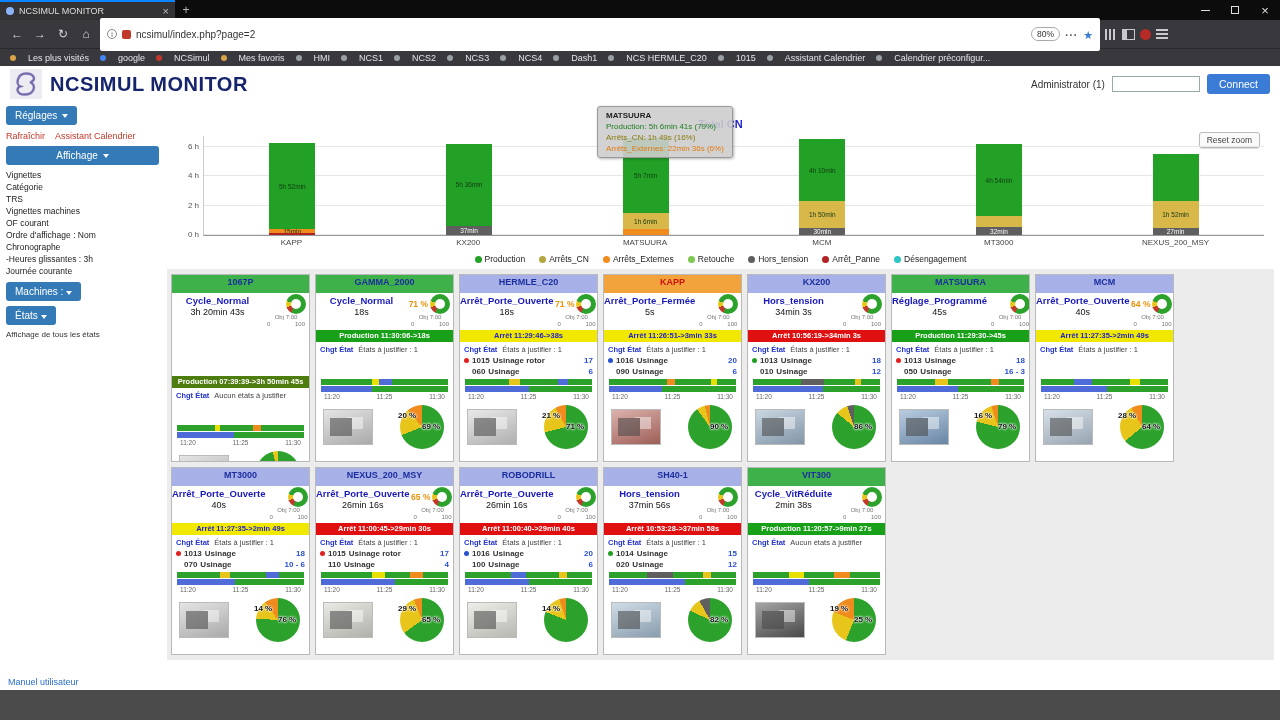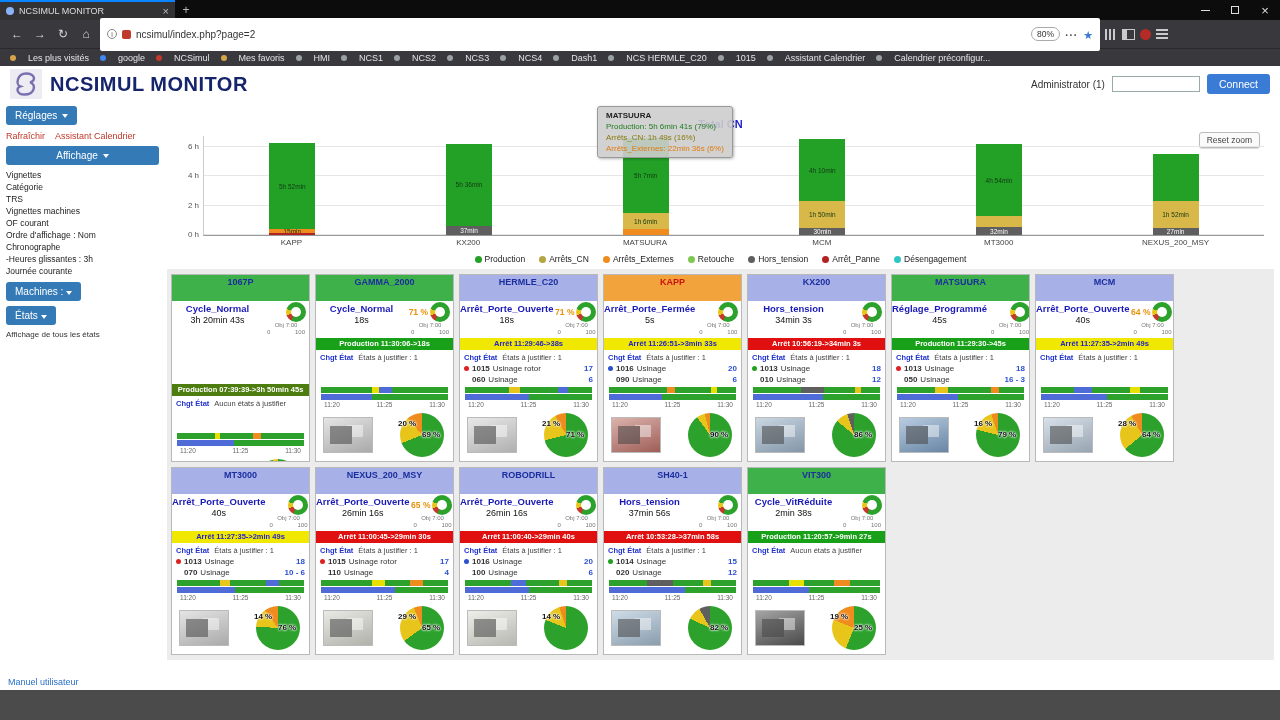--- a/index.html
+++ b/index.html
@@ -81,42 +81,42 @@
   .cats { display:flex; justify-content:space-around; margin:2px 10px 0 36px; font-size:8px; color:#444; }
   .cats span { width:70px; text-align:center; }
   .legend { display:flex; justify-content:center; align-items:center; gap:14px; margin:7px 0 5px; font-size:8.5px; color:#222; }
   .l-dot { width:7px; height:7px; border-radius:50%; display:inline-block; margin-right:3px; vertical-align:-1px; }
   .tooltip { position:absolute; left:430px; top:2px; z-index:5; background:rgba(205,205,205,.9); border:1px solid #999; border-radius:3px; padding:3px 8px; font-size:8px; line-height:11px; box-shadow:1px 1px 3px rgba(0,0,0,.3); }
   .tt-title { font-weight:bold; color:#222; }
 
   
   .cards { display:flex; flex-wrap:wrap; gap:5px; margin-top:4px; background:#ececec; padding:5px 4px; }
   .card { width:139px; height:188px; background:#fff; border:1px solid #b9b9b9; flex:none; font-size:8px; overflow:hidden; }
-  .card-header { height:26px; line-height:14px; text-align:center; font-weight:bold; font-size:9px; }
+  .card-header { height:18px; line-height:14px; text-align:center; font-weight:bold; font-size:9px; }
   .card-top { display:flex; height:36px; }
   .ct-left { flex:1; padding-top:2px; }
   .card-status { text-align:center; font-weight:bold; font-size:9.5px; line-height:11px; }
   .card-dur { text-align:center; font-size:9px; color:#111; margin-top:1px; }
   .gauge-wrap { width:46px; flex:none; text-align:center; padding-top:1px; }
   .gauge-row { display:flex; align-items:center; justify-content:flex-end; gap:2px; padding-right:3px; }
   .gauge-pct { color:#e8930c; font-weight:bold; font-size:8.5px; }
   .donut { width:20px; height:20px; border-radius:50%; position:relative; flex:none;
            background:conic-gradient(from 210deg,#c23a2a 0 40deg,#e8c51a 40deg 78deg,#2ca22c 78deg 360deg); }
   .donut::after { content:""; position:absolute; inset:5px; background:#fff; border-radius:50%; }
   .gauge-obj { font-size:6px; color:#777; line-height:7px; }
   .gauge-scale { display:flex; justify-content:space-between; font-size:6px; color:#777; padding:0 4px; line-height:7px; }
   .banner { height:12px; line-height:12px; text-align:center; font-weight:bold; font-size:7.5px; margin-top:1px; }
   .chgt-row { display:flex; align-items:center; gap:5px; padding:0 4px; margin-top:3px; font-size:7.5px; }
   .chgt { color:#2233cc; font-weight:bold; }
   .justify { color:#444; }
   .jobs { padding:0 4px; min-height:23px; margin-top:1px; }
   .job { display:flex; align-items:center; gap:3px; height:11px; }
   .job-dot { width:5px; height:5px; border-radius:50%; flex:none; }
   .job-code { font-weight:bold; color:#333; }
-  .job-desc { flex:1; color:#333; }
+  .job-desc { flex:1; color:#333;font-weight:bold; }
   .job-qty { color:#2a50d0; font-weight:bold; }
   .tl { margin:1px 5px 0; display:flex; height:6px; }
   .tl2 { margin-top:1px; }
   .tlseg { height:100%; }
   .times { display:flex; justify-content:space-between; padding:0 8px; font-size:6.5px; color:#666; margin-top:1px; }
   .card-bottom { display:flex; align-items:center; justify-content:space-between; padding:3px 7px 0; }
   .photo { width:50px; height:36px; border:1px solid #bbb; position:relative;
            background-image:linear-gradient(160deg,rgba(255,255,255,.45),rgba(0,0,0,.18)); }
   .photo::after { content:""; position:absolute; left:6px; top:8px; width:22px; height:18px; background:rgba(70,70,70,.55); box-shadow:14px -4px 0 -3px rgba(255,255,255,.45); }
   .pie-wrap { width:48px; height:48px; position:relative; }

